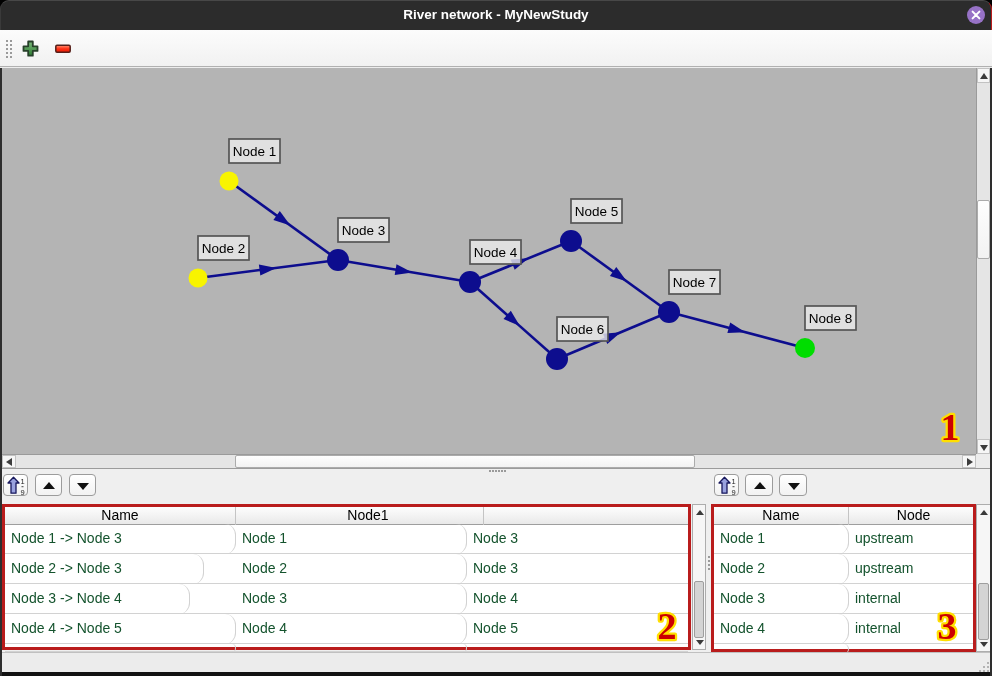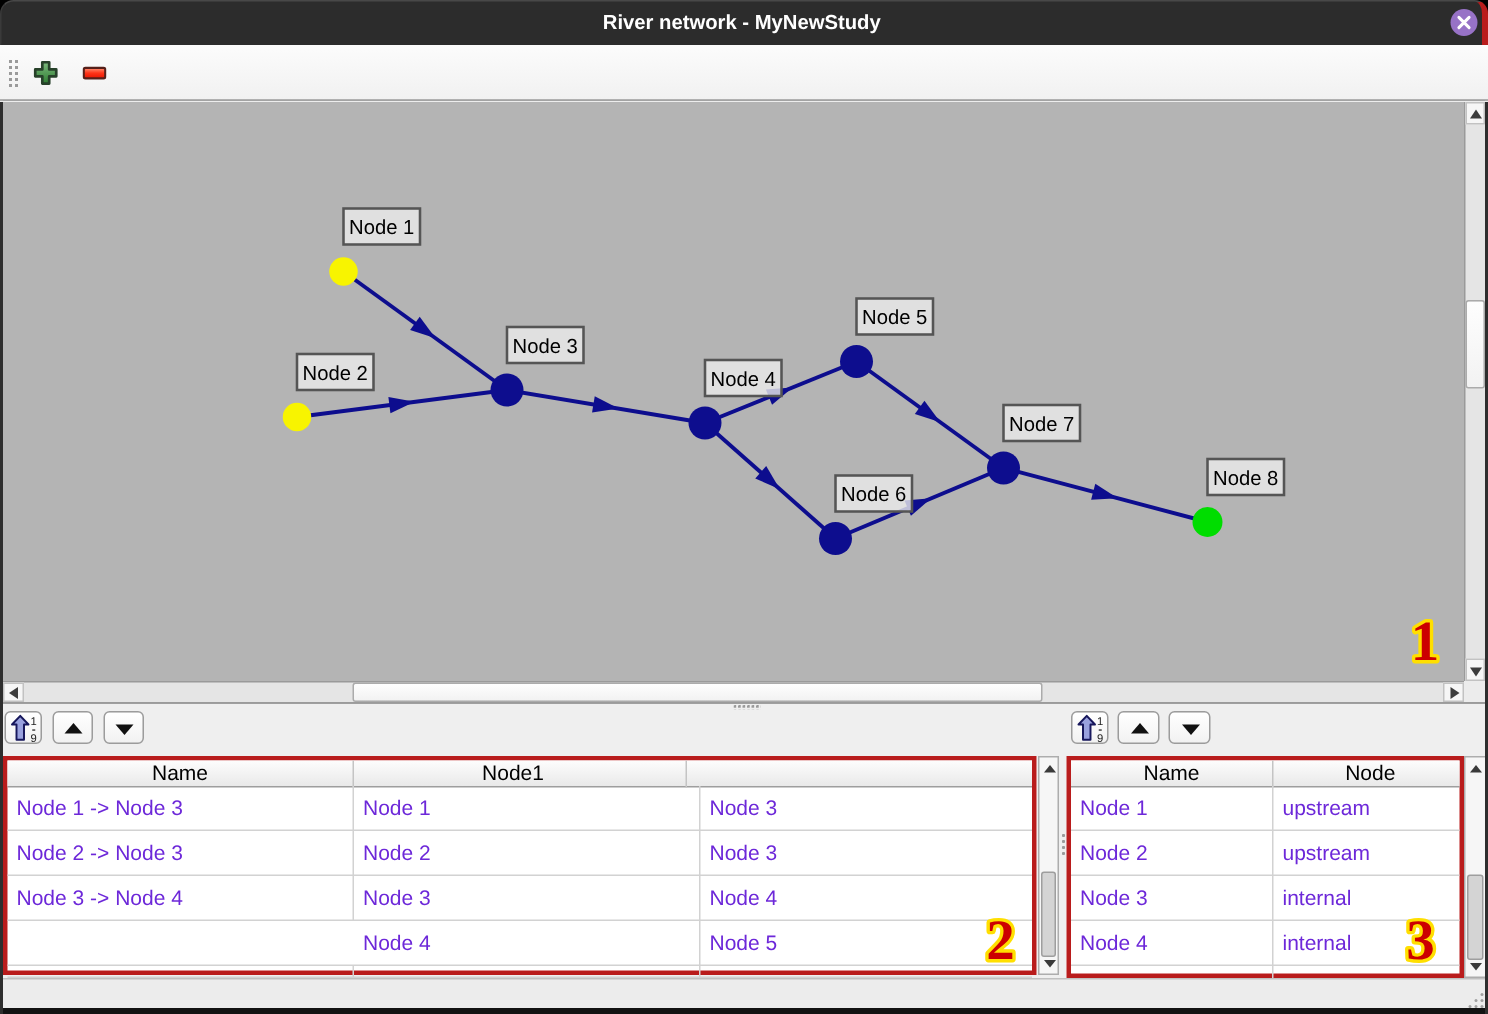--- a/index.html
+++ b/index.html
@@ -4,21 +4,21 @@
 <style>
   html,body{margin:0;padding:0;width:992px;height:676px;overflow:hidden;background:#000;}
   *{box-sizing:border-box;}
   body{font-family:"Liberation Sans",sans-serif;}
   #win{position:absolute;left:0;top:0;width:992px;height:676px;}
   .abs{position:absolute;}
 
   
   #titlebar{left:0;top:0;width:992px;height:30px;background:#2c2c2c;
     border-radius:9px 9px 0 0;border-top:1px solid #484848;
-    border-left:1px solid #3a3a3a;border-right:4px solid #b91c1c;}
+    border-left:1px solid #3a3a3a;border-right:1px solid #b91c1c;}
   #title{width:100%;text-align:center;color:#fff;font-size:13.5px;font-weight:bold;
     line-height:28px;letter-spacing:0px;}
   #closebtn{left:967px;top:6px;width:18px;height:18px;border-radius:50%;background:#9772c6;}
   #closebtn svg{position:absolute;left:0;top:0;}
 
   
   #toolbar{left:0;top:30px;width:992px;height:37px;
     background:linear-gradient(#fcfcfc,#f1f1f1);
     border-bottom:1px solid #b0b0b0;}
   #tlight{left:0;top:67px;width:992px;height:1px;background:#ededed;}
@@ -55,22 +55,22 @@
   .tri-dn{position:absolute;left:7px;top:8px;width:0;height:0;
     border-left:6px solid transparent;border-right:6px solid transparent;border-top:7px solid #111;}
 
   
   .tbl{position:absolute;background:#fff;border:3px solid #b91c1c;}
   .thead{position:absolute;left:0;top:0;right:0;height:18px;
     background:linear-gradient(#fdfdfd,#e9e9e9);border-bottom:1px solid #9e9e9e;}
   .th{position:absolute;top:0;height:18px;font-size:14px;color:#000;text-align:center;
     line-height:17px;border-right:1px solid #c4c4c4;}
   .row{position:absolute;left:0;right:0;height:30px;border-bottom:1px solid #d2d2d2;}
-  .cell{position:absolute;top:0;height:30px;font-size:14px;color:#6d28d9;line-height:29px;
-    padding-left:6px;border-right:1px solid #d2d2d2;white-space:nowrap;overflow:hidden;}
+  .cell{position:absolute;top:0;height:30px;font-size:14px;color:#14532d;line-height:29px;
+    padding-left:6px;border-right:1px solid #d2d2d2;white-space:nowrap;overflow:hidden;border-radius:11px;}
 
   
   .qsb{position:absolute;background:#f6f6f6;border:1px solid #adadad;}
   .qthumb{position:absolute;left:1px;background:#d4d4d4;border:1px solid #9e9e9e;border-radius:2px;}
 
   
   #vsplit{left:708px;top:556px;width:4px;height:16px;
     background-image:radial-gradient(circle at 1px 1px,#9a9a9a 0.9px,transparent 1.1px);
     background-size:4px 4px;}
   #hsplit{left:489px;top:470px;width:18px;height:3px;
@@ -205,38 +205,39 @@
   <div class="tbtn" style="left:745px;top:474px;width:28px;height:22px">
       <div class="tri-up" style="left:7.5px"></div>
     </div>
   <div class="tbtn" style="left:779px;top:474px;width:28px;height:22px">
       <div class="tri-dn" style="left:7.5px"></div>
     </div>
 
   <div class="tbl" style="left:2px;top:504px;width:689px;height:146px">
     <div class="thead">
       <div class="th" style="left:0;width:231px">Name</div>
-      <div class="th" style="left:222px;width:231px">Node1</div>
+      <div class="th" style="left:248px;width:231px">Node1</div>
     </div>
     <div class="row" style="top:17px">
       <div class="cell" style="left:0;width:231px">Node 1 -&gt; Node 3</div>
       <div class="cell" style="left:231px;width:231px">Node 1</div>
       <div class="cell" style="left:462px;width:226px;border-right:none">Node 3</div>
     </div>
     <div class="row" style="top:47px">
-      <div class="cell" style="left:0;width:231px">Node 2 -&gt; Node 3</div>
+      <div class="cell" style="left:0;width:199px">Node 2 -&gt; Node 3</div>
       <div class="cell" style="left:231px;width:231px">Node 2</div>
       <div class="cell" style="left:462px;width:226px;border-right:none">Node 3</div>
     </div>
     <div class="row" style="top:77px">
-      <div class="cell" style="left:0;width:231px">Node 3 -&gt; Node 4</div>
+      <div class="cell" style="left:0;width:185px">Node 3 -&gt; Node 4</div>
       <div class="cell" style="left:231px;width:231px">Node 3</div>
       <div class="cell" style="left:462px;width:226px;border-right:none">Node 4</div>
     </div>
     <div class="row" style="top:107px">
+      <div class="cell" style="left:0;width:231px">Node 4 -&gt; Node 5</div>
       <div class="cell" style="left:231px;width:231px">Node 4</div>
       <div class="cell" style="left:462px;width:226px;border-right:none">Node 5</div>
     </div>
     <div class="row" style="top:137px;height:8px">
       <div class="cell" style="left:0;width:231px;height:8px"></div>
       <div class="cell" style="left:231px;width:231px;height:8px"></div>
       <div class="cell" style="left:462px;width:226px;height:8px;border-right:none"></div>
     </div>
   </div>
   <div class="qsb" style="left:692px;top:504px;width:14px;height:146px">

